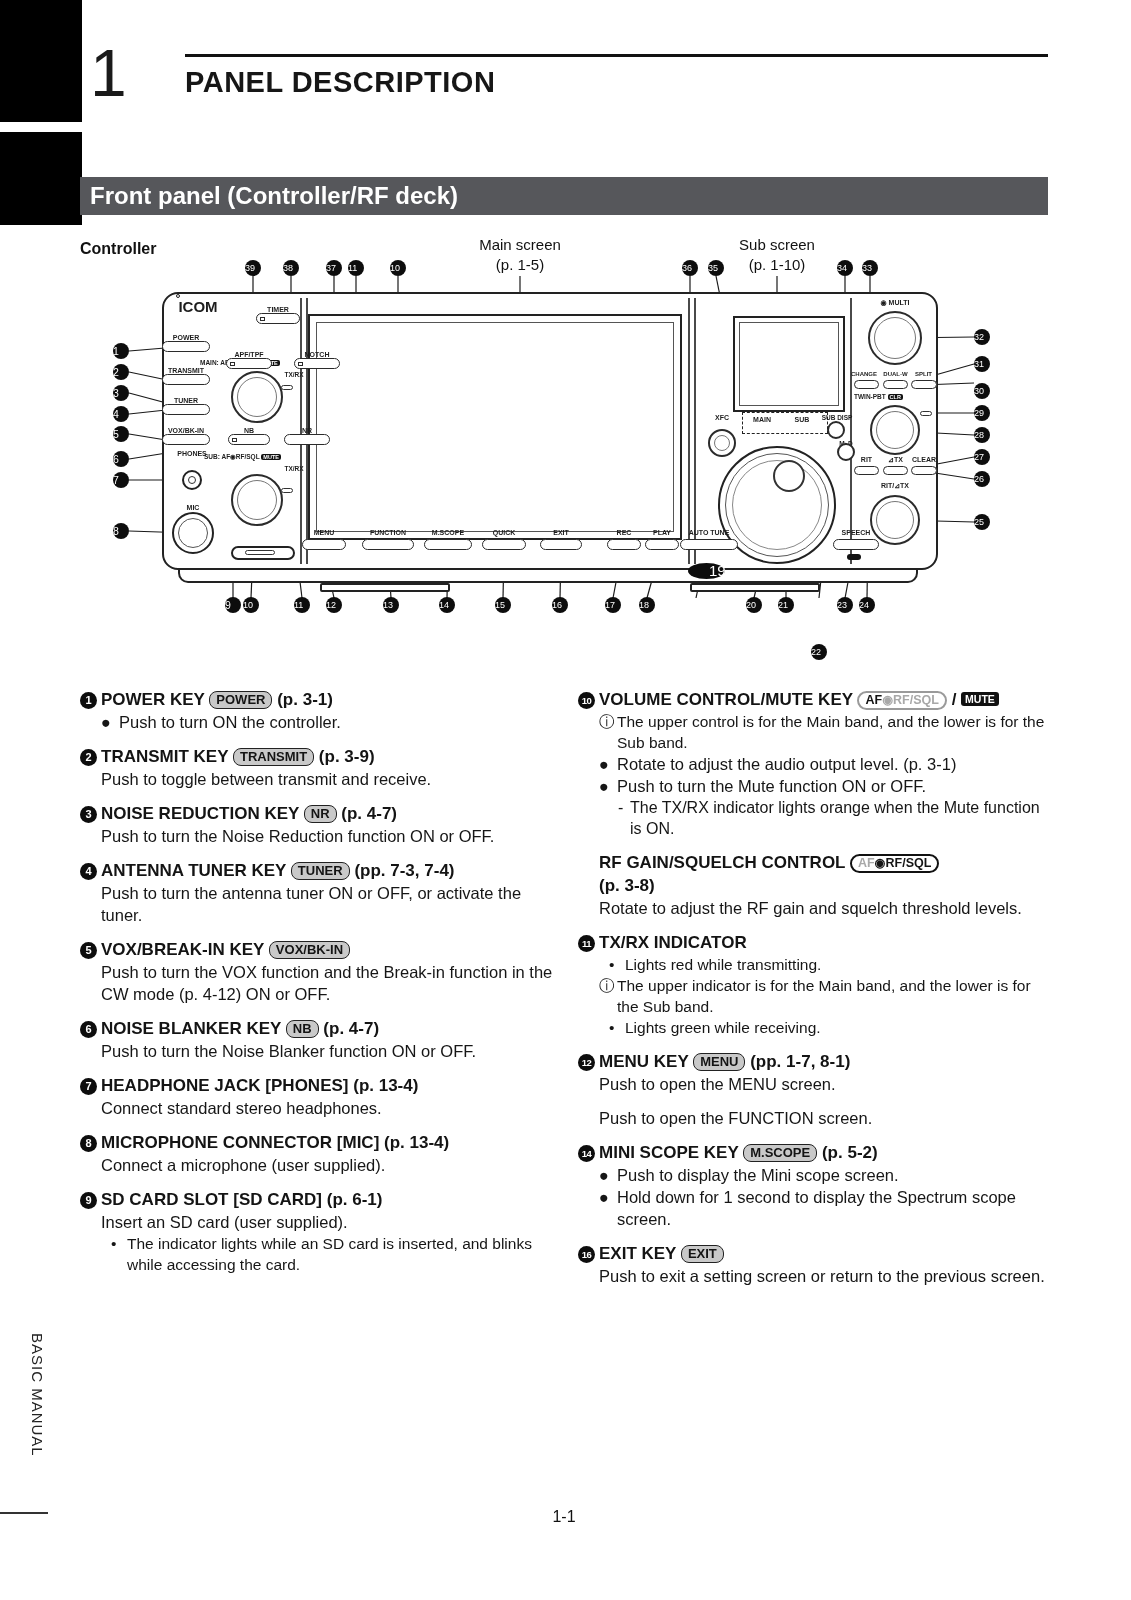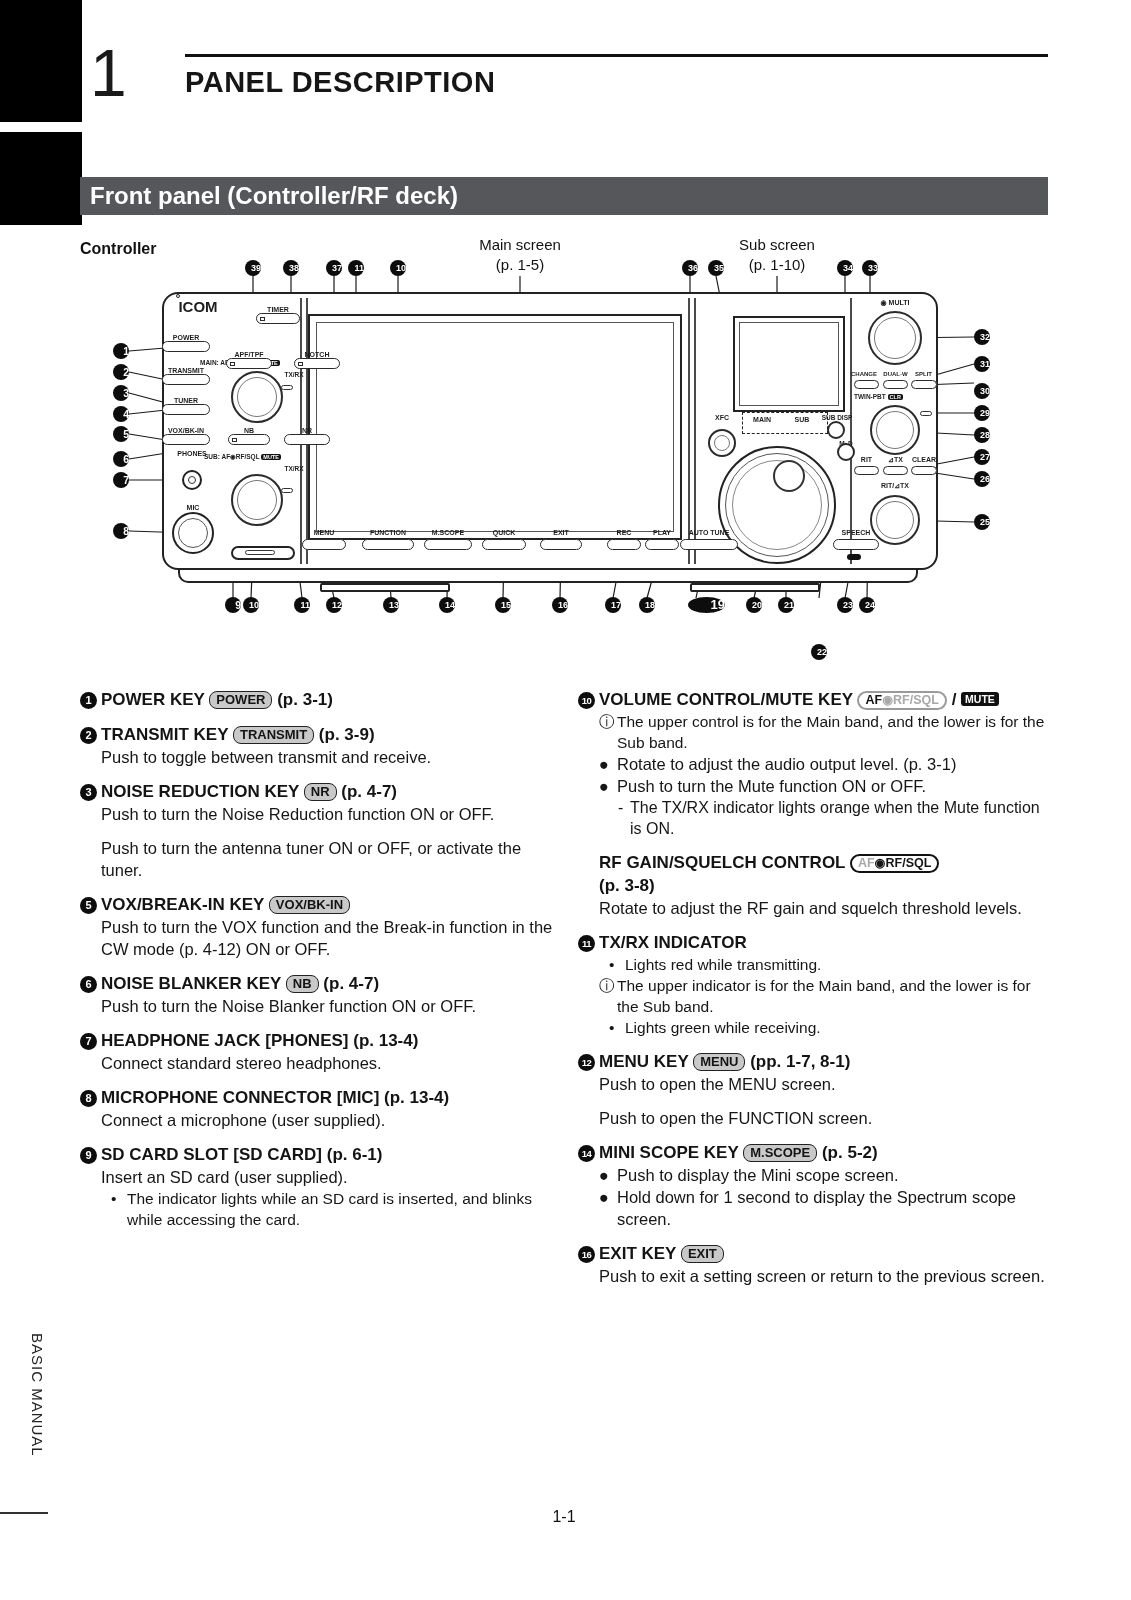--- a/index.html
+++ b/index.html
@@ -20,21 +20,21 @@
   .ss1{left:707px;top:236px;width:140px;text-align:center;font-size:15px}
   .ss2{left:707px;top:256px;width:140px;text-align:center;font-size:15px}
   .plabel{position:absolute;font-weight:bold;color:#1d1d1d;text-align:center;white-space:nowrap;line-height:1.1}
   .mpill{display:inline-block;background:#111;color:#fff;border-radius:2px;padding:0 2px;font-size:5.5px;vertical-align:.5px}
   .pkey{position:absolute;border:1.6px solid #2b2b2b;border-radius:6px;background:#fff;box-sizing:border-box}
   .pkey .led{position:absolute;left:3px;top:2.5px;width:4.5px;height:4.5px;border:1px solid #2b2b2b;box-sizing:border-box;background:#fff}
   .knob{position:absolute;border:2px solid #2b2b2b;border-radius:50%;box-sizing:border-box;background:#fff}
   .knob .in{position:absolute;inset:4px;border:1.2px solid #777;border-radius:50%}
   .pled{position:absolute;width:12px;height:5px;border:1.2px solid #333;border-radius:3px;background:#fff;box-sizing:border-box}
   .co{position:absolute;width:16px;height:16px;background:#0d0d0d;color:#fff;border-radius:50%;
-      text-align:right;font-weight:bold;line-height:16px}
+      text-align:left;font-weight:normal;line-height:16px}
   .struct{position:absolute;box-sizing:border-box;background:#fff}
   .vline{position:absolute;width:1.5px;background:#4a4a4a}
   
   .col{position:absolute;top:688px}
   .item{margin-bottom:12px}
   .ihead{font-size:17px;font-weight:bold;line-height:23px;padding-left:21px;text-indent:-21px;color:#141414}
   .ihead.sub{text-indent:0;padding-left:21px}
   .p2{font-size:17px;font-weight:bold;line-height:23px;padding-left:21px}
   .num{display:inline-block;width:17px;height:17px;border-radius:50%;background:#0d0d0d;color:#fff;
        font-size:11px;line-height:17px;text-align:center;text-indent:0;margin-right:4px;vertical-align:1.5px;letter-spacing:0}
@@ -320,41 +320,43 @@
       <div class="co" style="left: 225px; top: 597px; font-size: 10.5px;">9</div>
       <div class="co" style="left: 243px; top: 597px; font-size: 9px;">10</div>
       <div class="co" style="left: 294px; top: 597px; font-size: 9px;">11</div>
       <div class="co" style="left: 326px; top: 597px; font-size: 9px;">12</div>
       <div class="co" style="left: 383px; top: 597px; font-size: 9px;">13</div>
       <div class="co" style="left: 439px; top: 597px; font-size: 9px;">14</div>
       <div class="co" style="left: 495px; top: 597px; font-size: 9px;">15</div>
       <div class="co" style="left: 552px; top: 597px; font-size: 9px;">16</div>
       <div class="co" style="left: 605px; top: 597px; font-size: 9px;">17</div>
       <div class="co" style="left: 639px; top: 597px; font-size: 9px;">18</div>
-      <div class="co" style="left: 688px; top: 597px; font-size: 13px; padding-left: 21px;">19</div>
+      <div class="co" style="left: 688px; top: 563px; font-size: 15px; padding-left: 21px;">19</div>
       <div class="co" style="left: 746px; top: 597px; font-size: 9px;">20</div>
       <div class="co" style="left: 778px; top: 597px; font-size: 9px;">21</div>
       <div class="co" style="left: 811px; top: 597px; font-size: 9px; margin-top: 47px;">22</div>
       <div class="co" style="left: 837px; top: 597px; font-size: 9px;">23</div>
       <div class="co" style="left: 859px; top: 597px; font-size: 9px;">24</div>
     </div>
 
   <div id="col-left" class="col" style="left:80px;width:486px">
       <div class="item">
         <div class="ihead"><span class="num">1</span><span>POWER KEY</span> <span class="kb">POWER</span> <span>(p. 3-1)</span></div>
+        <div class="bl b"><span class="marker">●</span><span>Push to turn ON the controller.</span></div>
       </div>
       <div class="item">
         <div class="ihead"><span class="num">2</span><span>TRANSMIT KEY</span> <span class="kb">TRANSMIT</span> <span>(p. 3-9)</span></div>
         <div class="bl p"><span>Push to toggle between transmit and receive.</span></div>
       </div>
       <div class="item">
         <div class="ihead"><span class="num">3</span><span>NOISE REDUCTION KEY</span> <span class="kb">NR</span> <span>(p. 4-7)</span></div>
         <div class="bl p"><span>Push to turn the Noise Reduction function ON or OFF.</span></div>
       </div>
       <div class="item">
+        <div class="ihead"><span class="num">4</span><span>ANTENNA TUNER KEY</span> <span class="kb">TUNER</span> <span>(pp. 7-3, 7-4)</span></div>
         <div class="bl p"><span>Push to turn the antenna tuner ON or OFF, or activate the tuner.</span></div>
       </div>
       <div class="item">
         <div class="ihead"><span class="num">5</span><span>VOX/BREAK-IN KEY</span> <span class="kb">VOX/BK-IN</span> </div>
         <div class="bl p"><span>Push to turn the VOX function and the Break-in function in the CW mode (p. 4-12) ON or OFF.</span></div>
       </div>
       <div class="item">
         <div class="ihead"><span class="num">6</span><span>NOISE BLANKER KEY</span> <span class="kb">NB</span> <span>(p. 4-7)</span></div>
         <div class="bl p"><span>Push to turn the Noise Blanker function ON or OFF.</span></div>
       </div>

